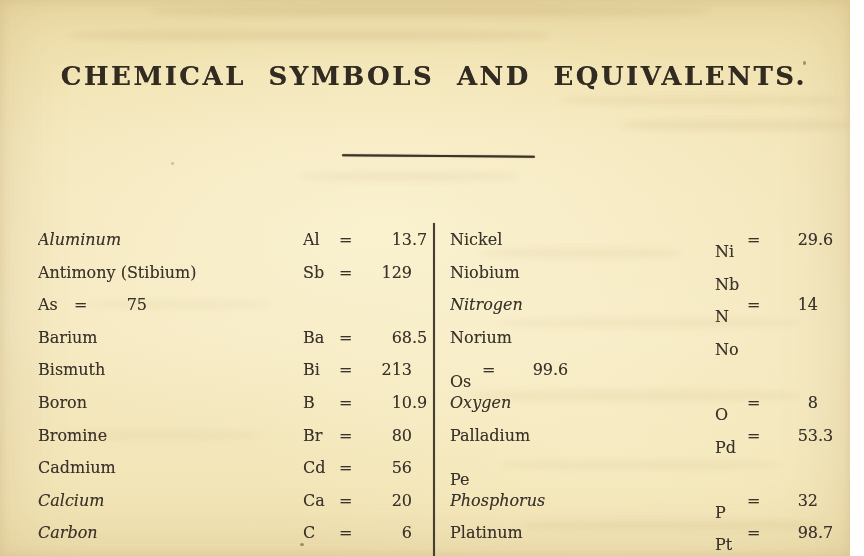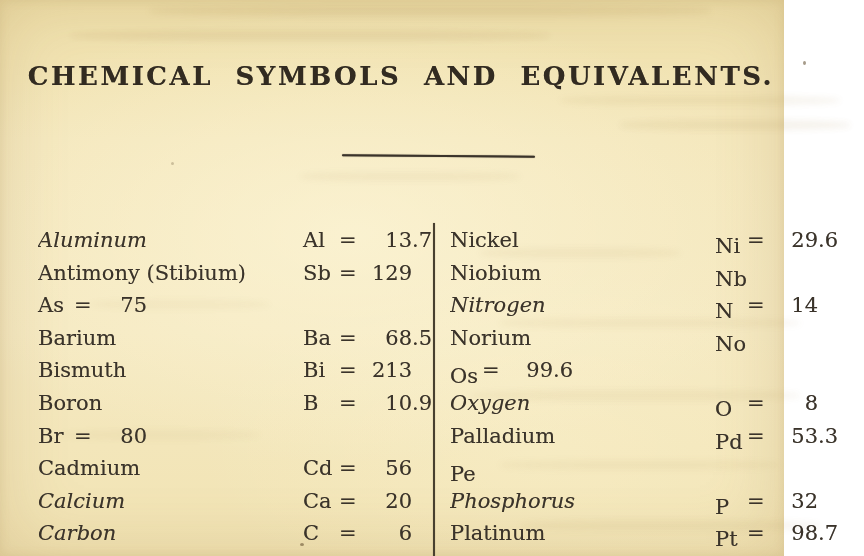--- a/index.html
+++ b/index.html
@@ -1,21 +1,21 @@
 <!DOCTYPE html>
 <html><head>
 <meta charset="utf-8">
 <style>
   html, body { margin:0; padding:0; }
   body {
     width:864px; height:556px; overflow:hidden;
     font-family:"DejaVu Serif", serif;
   }
   .page {
-    position:relative; width:784px; height:556px;
+    position:relative; width:850px; height:556px;
     background:
       radial-gradient(ellipse 620px 320px at 45% 42%, rgba(255,249,222,0.55), rgba(255,249,222,0) 72%),
       radial-gradient(ellipse 500px 260px at 70% 80%, rgba(255,247,214,0.30), rgba(255,247,214,0) 70%),
       linear-gradient(180deg, #efe0ab 0%, #f4e7bc 25%, #f5e9c1 60%, #f1e3b3 100%);
     box-shadow: inset 0 0 70px rgba(150,112,48,0.20), inset 0 0 12px rgba(140,100,40,0.12);
     color:#3a332a;
   }
   
   .sm { position:absolute; background:rgba(164,132,68,0.13); filter:blur(3px); border-radius:40%; }
   .speck { position:absolute; background:rgba(92,72,42,0.55); border-radius:50%; }
@@ -33,22 +33,22 @@
     box-shadow:0 0 1px rgba(58,51,42,0.7);
   }
   .vdiv {
     position:absolute; left:433px; top:223px; width:2.2px; height:333px;
     background:#48402f; box-shadow:0 0 1px rgba(72,64,47,0.6);
   }
   .col { position:absolute; top:224px; }
   .col-left  { left:38px;  width:390px; }
   .col-right { left:450px; width:384px; }
   .row {
-    display:flex; align-items:center;
-    height:32.6px; line-height:32.6px; font-size:21px;
+    display:flex; align-items:flex-start;
+    height:32.6px; line-height:32.6px; font-size:16px;
     color:#3a332a; text-shadow:0 0 0.4px rgba(58,51,42,0.45);
     white-space:nowrap;
   }
   .name { overflow:hidden; }
   .name.italic { font-style:italic; }
   .sym  { }
   .eq   { }
   .vint { text-align:right; }
   .vdec { text-align:left; width:16px; }
   .col-left  .name { width:265px; }
@@ -127,20 +127,21 @@
 
   <div class="row">
     <span class="name">Boron</span>
     <span class="sym">B</span>
     <span class="eq">=</span>
     <span class="vint">10</span>
     <span class="vdec">.9</span>
   </div>
 
   <div class="row">
+    <span class="name">Bromine</span>
     <span class="sym">Br</span>
     <span class="eq">=</span>
     <span class="vint">80</span>
     <span class="vdec"></span>
   </div>
 
   <div class="row">
     <span class="name">Cadmium</span>
     <span class="sym">Cd</span>
     <span class="eq">=</span>

